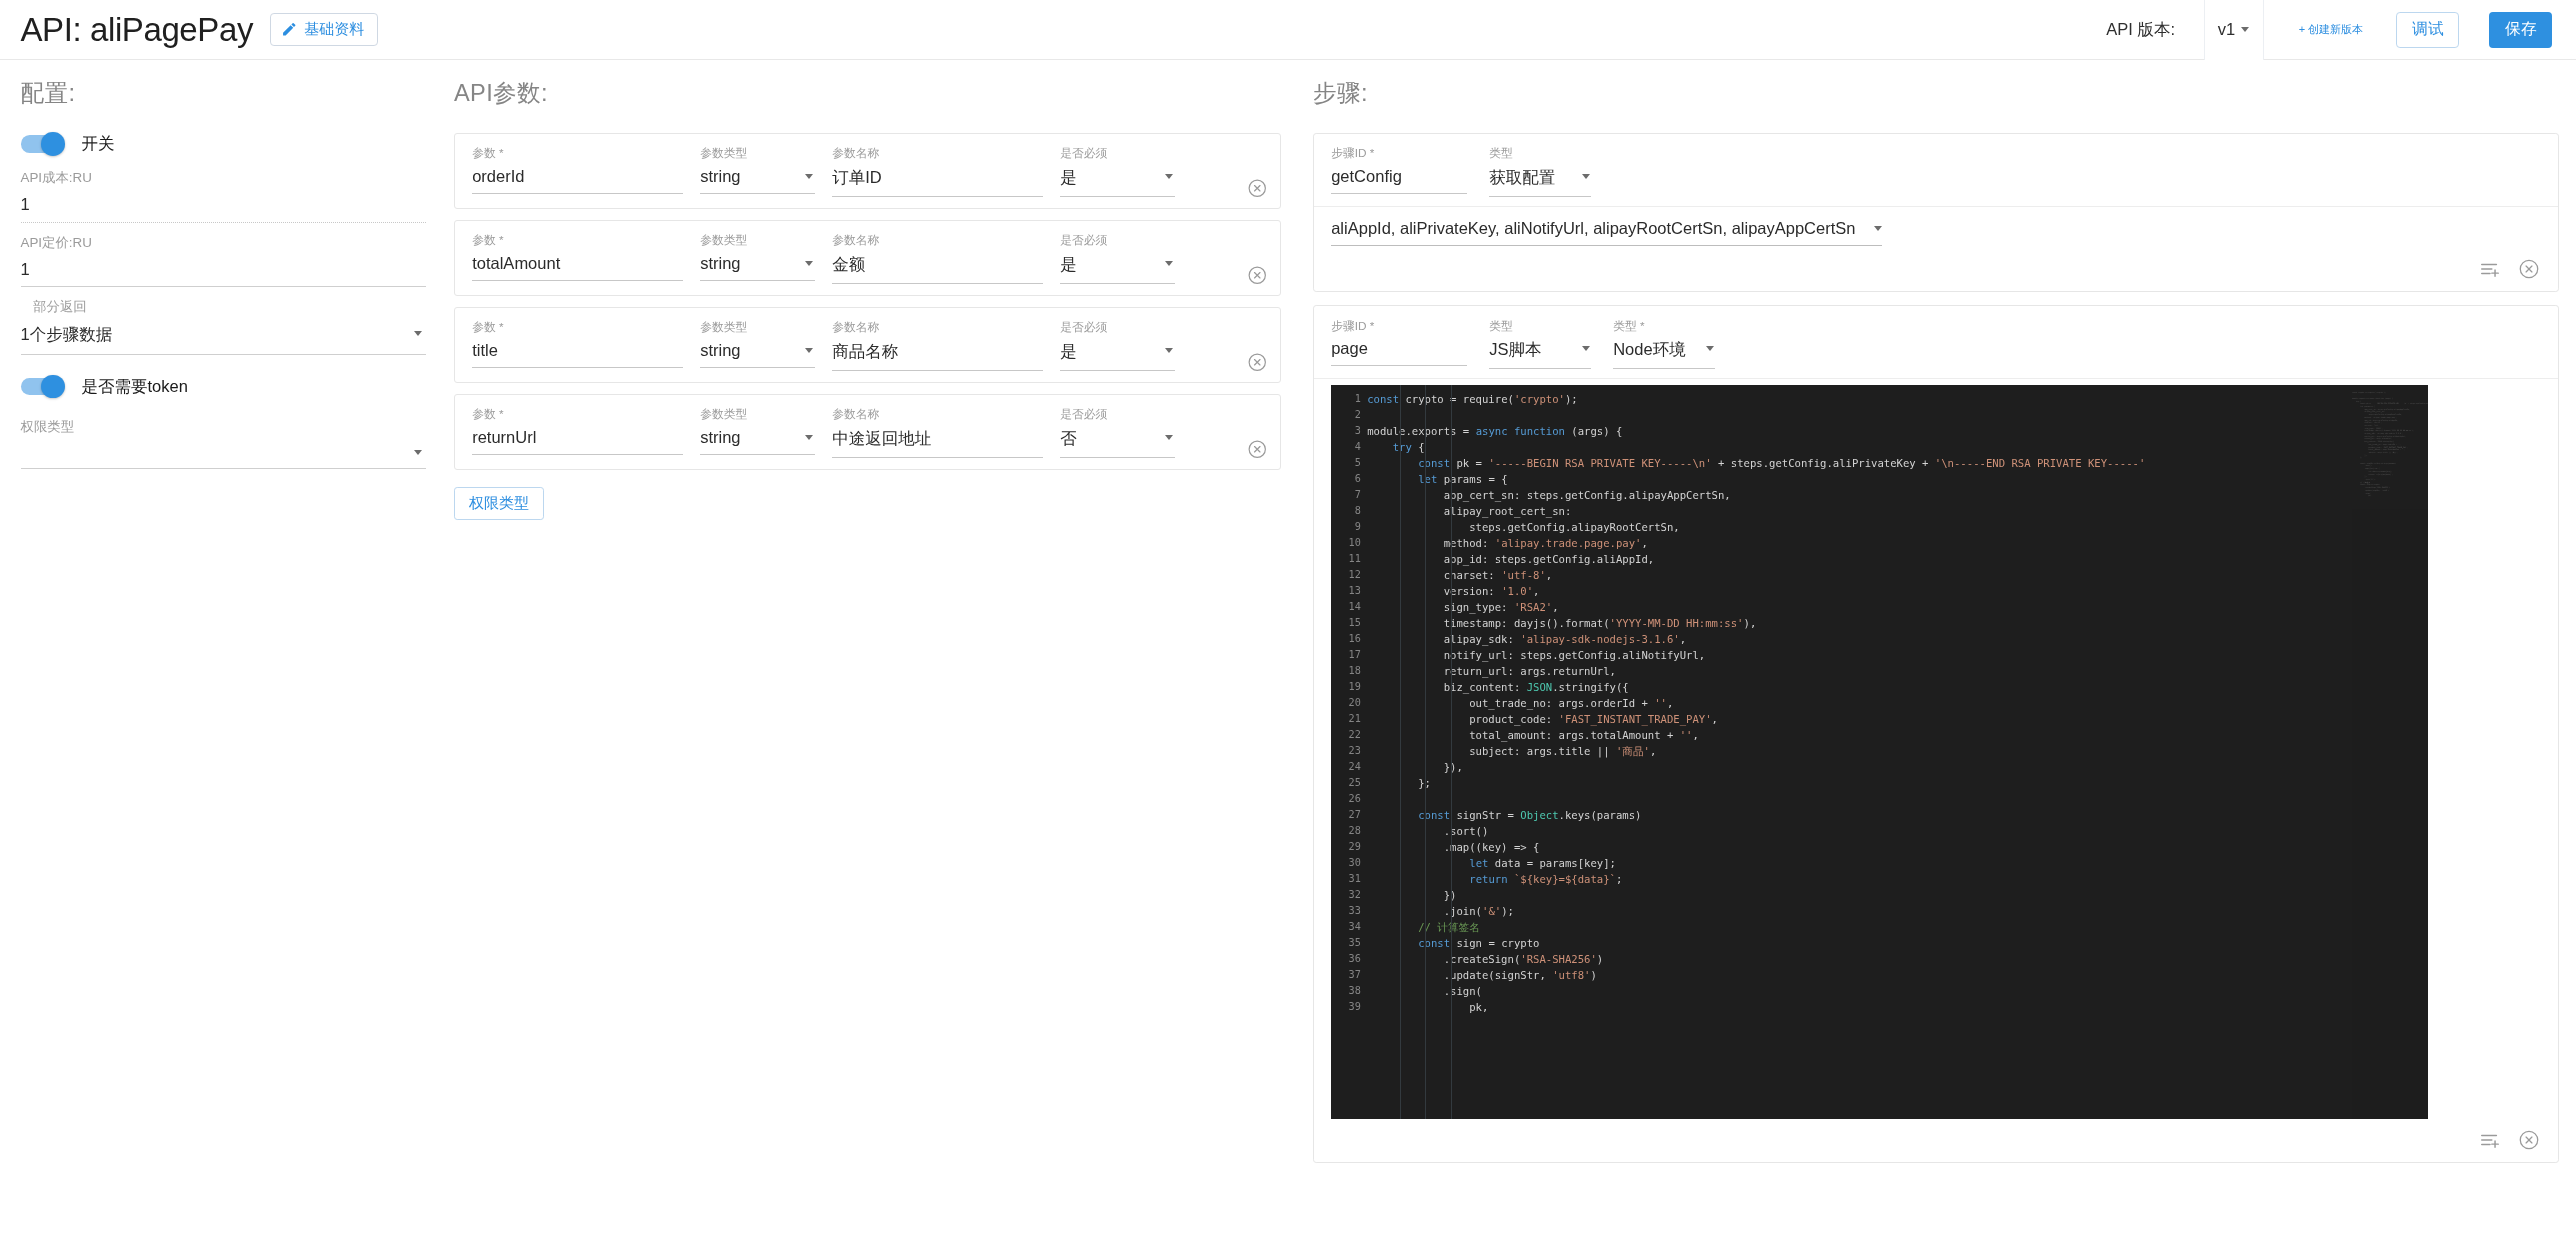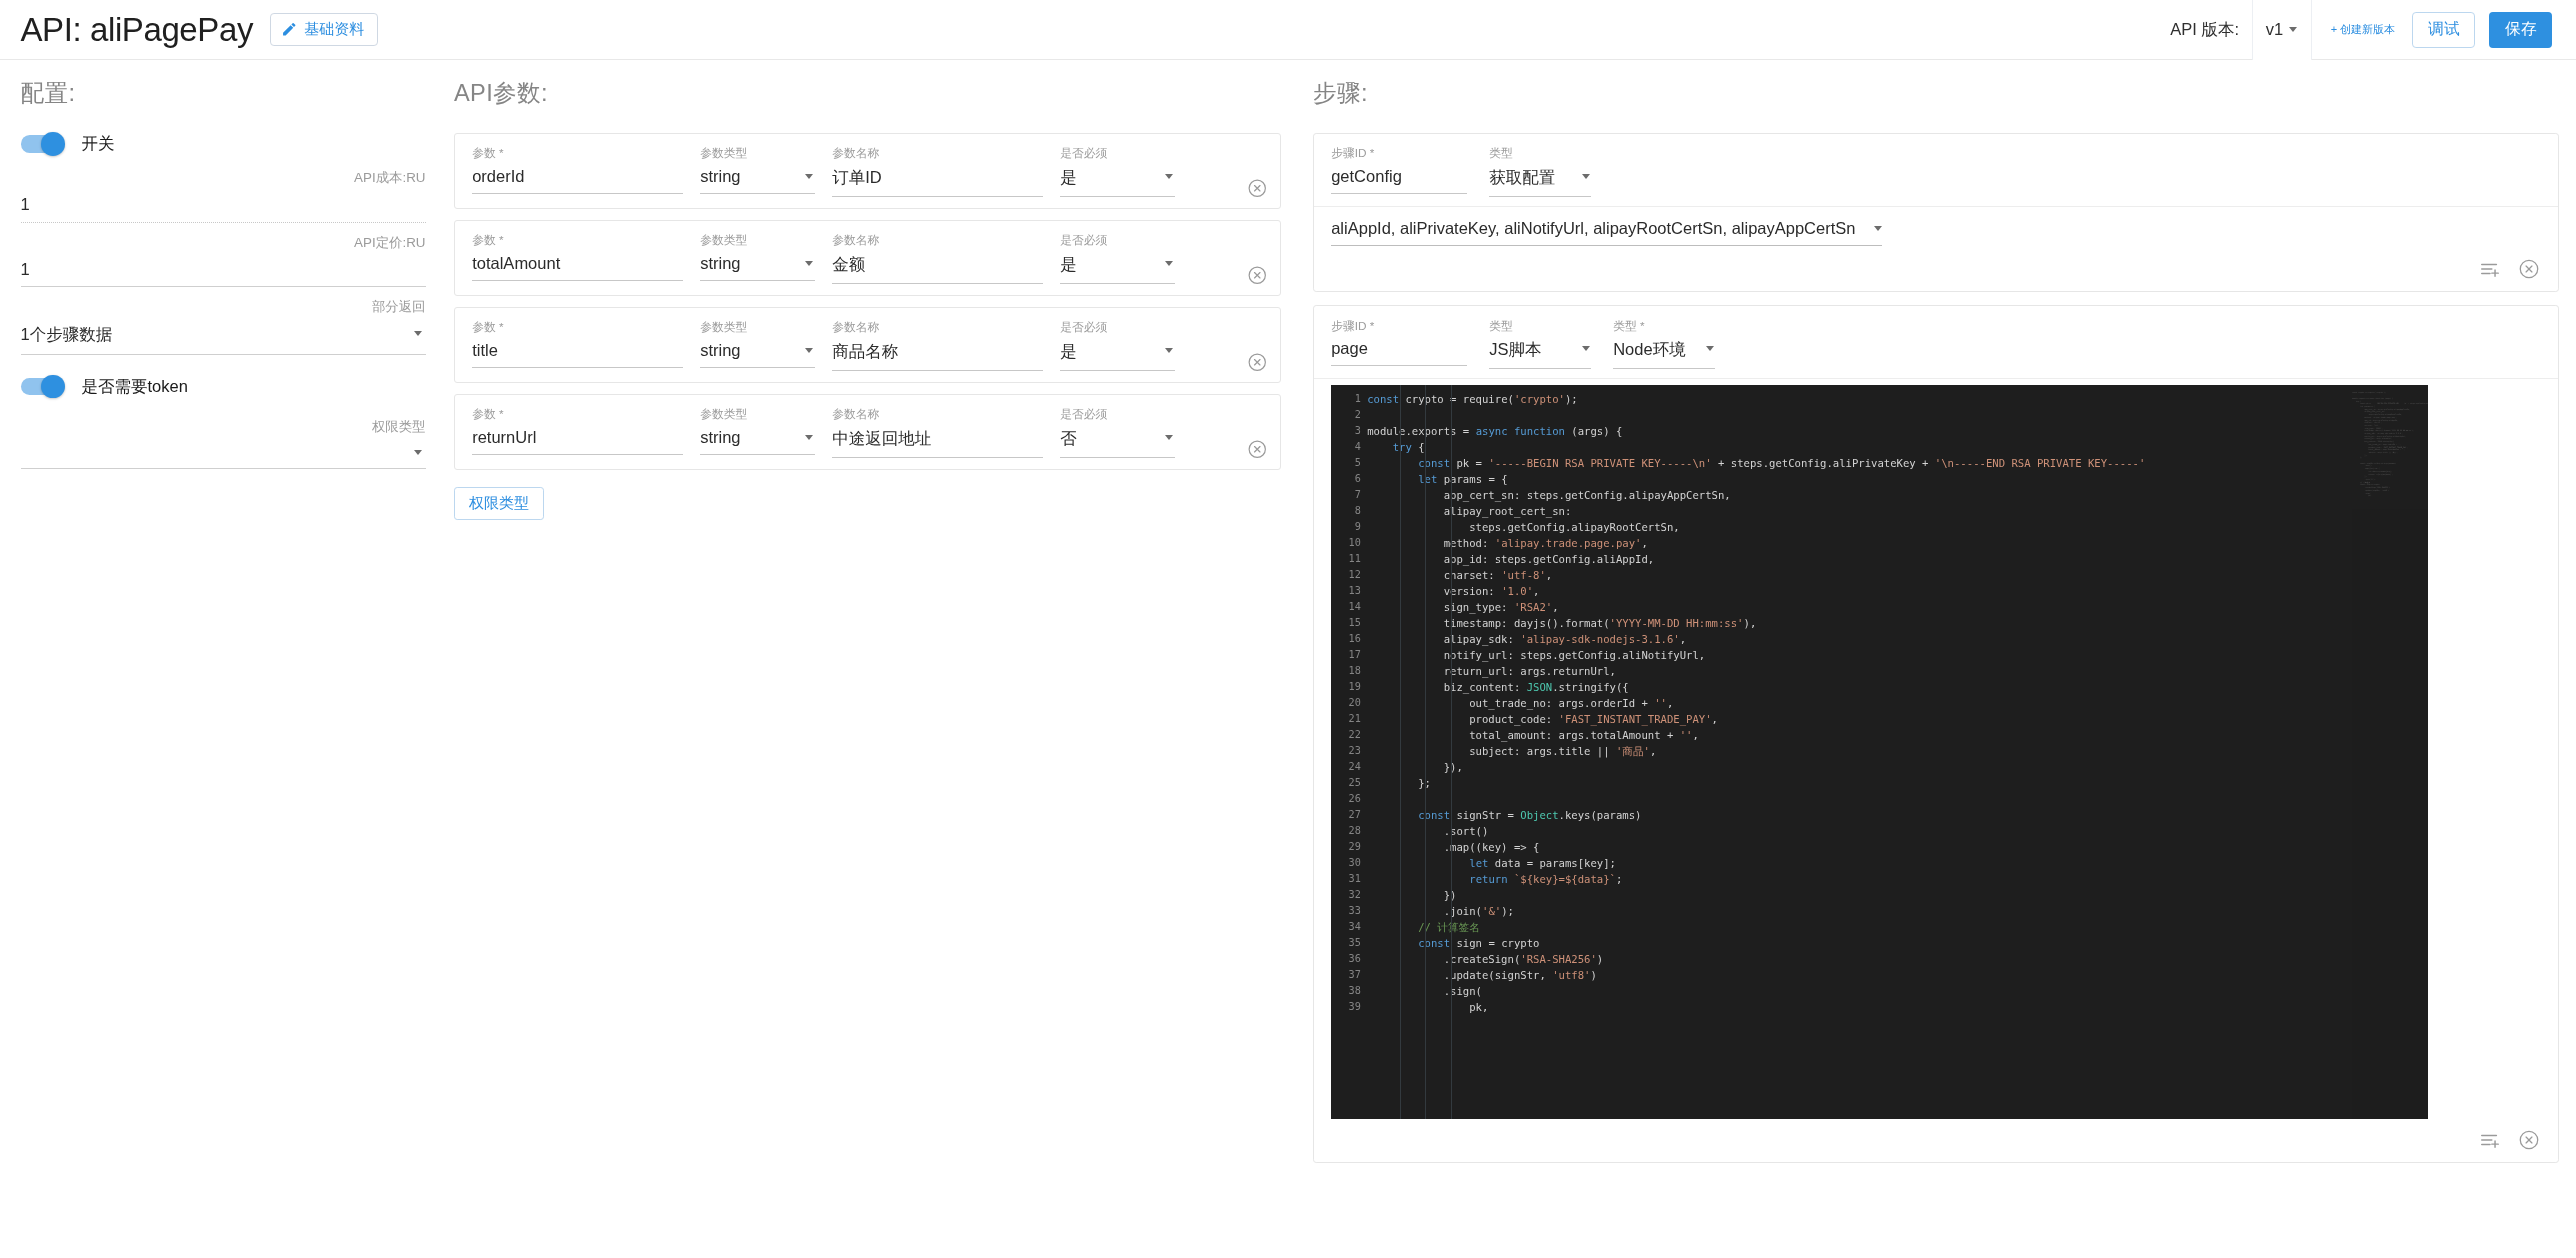--- a/index.html
+++ b/index.html
@@ -40,21 +40,21 @@
     gap: 7px;
     cursor: pointer;
   }
   .basic-info-btn .lbl { font-size: 15px; color: #2c8ee0; }
   .pencil-icon { width: 16.5px; height: 16.5px; display:block; }
 
   .header-right {
     margin-left: auto;
     display: flex;
     align-items: center;
-    gap: 0;
+    gap: 16px;
   }
   .api-version-label {
     font-size: 16.5px;
     color: #2f2f2f;
     margin-right: 12.6px;
     white-space: nowrap;
   }
   .version-select {
     width: 60px;
     height: 60px;
@@ -153,21 +153,20 @@
   .toggle-label { font-size: 16.5px; color: #1a1a1a; }
 
   .field {
     margin-bottom: 11px;
   }
   .field-label {
     font-size: 13.4px;
     color: #9b9b9b;
     margin-bottom: 4.7px;
     display: block;
-    text-align: right;
   }
   .field-value {
     font-size: 16.5px;
     color: #2b2b2b;
     padding: 3.2px 0 7.9px 0;
     border: none;
     border-bottom: 0.8px solid #cfcfcf;
     width: 100%;
     background: transparent;
     outline: none;

